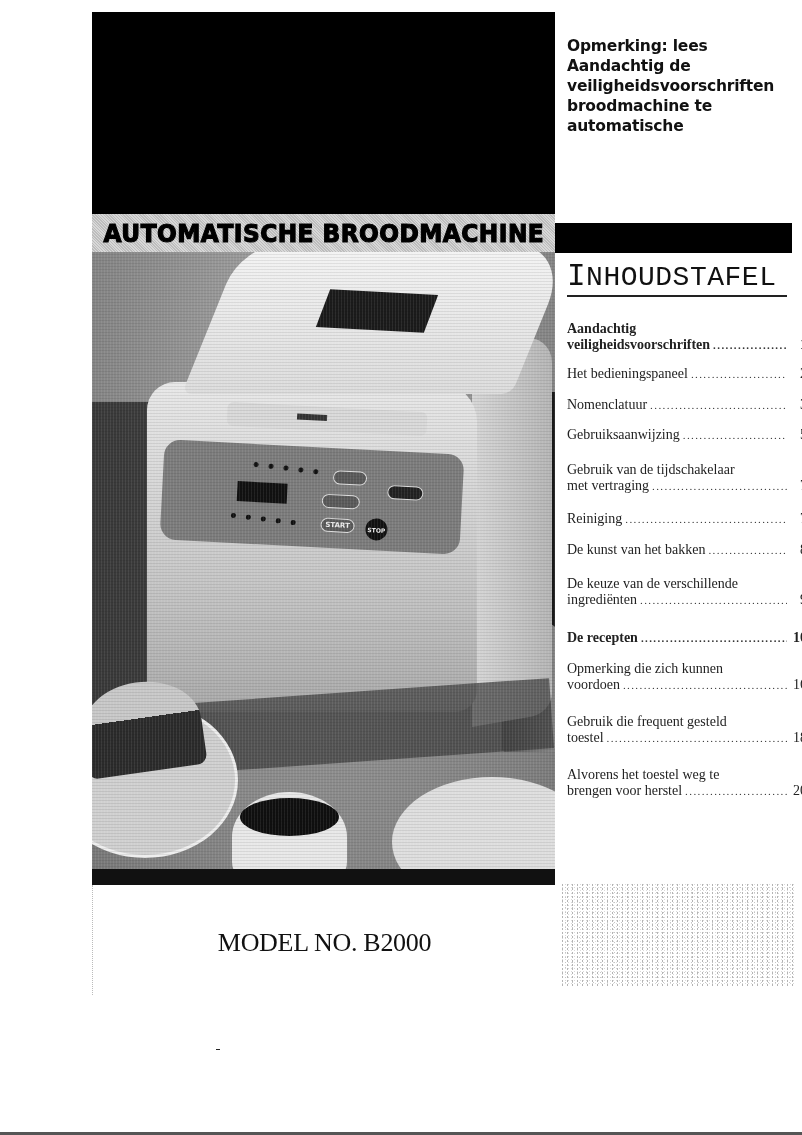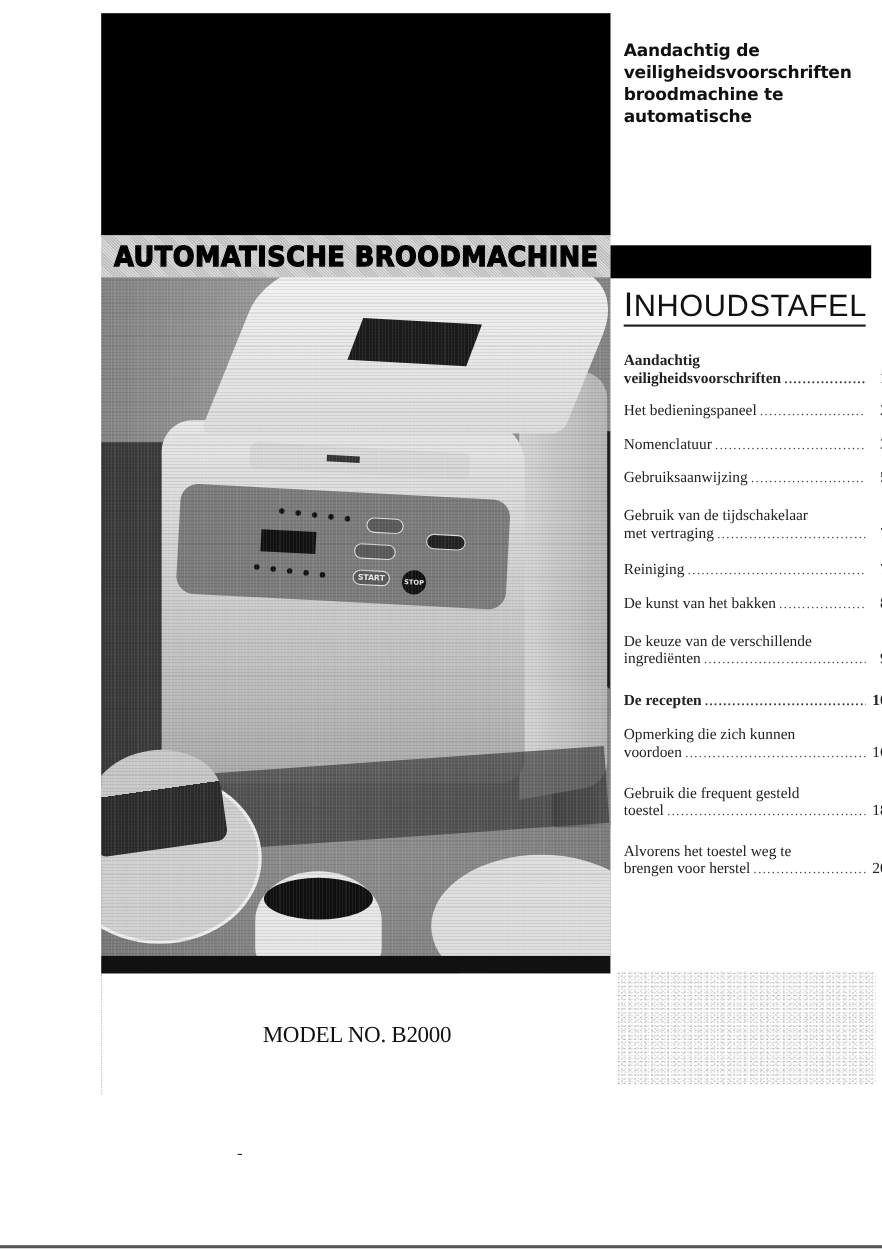--- a/index.html
+++ b/index.html
@@ -103,33 +103,33 @@
     background: #dedede;
   }
   .jar {
     position: absolute; left: 410px; top: 370px; width: 60px; height: 130px; border-radius: 20px 20px 4px 4px;
     background: linear-gradient(90deg, #555, #888);
   }
   .bottom-dark { position: absolute; left: 0; right: 0; bottom: 0; height: 16px; background: #111; }
   .model-area { position: absolute; left: 0; top: 873px; width: 463px; height: 110px; border-left: 1px dotted #bbb; }
   .model-no {
     position: absolute; left: 0; width: 463px; top: 43px; text-align: center;
-    font-family: "Liberation Serif", serif; font-size: 21px; color: #111; letter-spacing: -0.3px;
+    font-family: "Liberation Serif", serif; font-size: 26px; color: #111; letter-spacing: -0.3px;
   }
   
   .right-col { position: absolute; left: 555px; top: 12px; width: 247px; height: 1000px; }
   .notice {
     position: absolute; left: 12px; top: 24px; width: 235px;
     font-family: "DejaVu Sans", sans-serif; font-weight: bold; font-size: 15.5px; line-height: 20px;
     color: #111; letter-spacing: -0.2px;
   }
   .notice div { white-space: nowrap; }
   .right-black-bar { position: absolute; left: 0; top: 211px; width: 237px; height: 30px; background: #000; }
   .toc-title {
-    position: absolute; left: 12px; top: 247px; font-family: Liberation Sans, sans-serif;
+    position: absolute; left: 12px; top: 247px; font-family: Liberation Mono, monospace;
     font-size: 28px; letter-spacing: 0.5px; color: #111; font-variant: small-caps; white-space: nowrap;
   }
   .toc-title .cap { font-size: 31px; }
   .toc-rule { position: absolute; left: 12px; top: 283px; width: 220px; height: 1.5px; background: #222; }
   .toc { position: absolute; left: 12px; top: 309px; width: 240px; font-family: "Liberation Serif", serif; font-size: 14px; color: #222; }
   .toc-entry { position: absolute; left: 0; width: 240px; line-height: 16px; }
   .toc-entry .line { display: flex; white-space: nowrap; }
   .toc-entry .text { white-space: nowrap; }
   .toc-entry .dots { flex: 1; overflow: hidden; white-space: nowrap; letter-spacing: 1.4px; padding-left: 3px; color: #333; font-size: 11px; line-height: 16px; }
   .toc-entry .page { padding-left: 6px; text-align: right; min-width: 14px; }
@@ -193,20 +193,21 @@
     <div class="bottom-dark"></div>
   </div>
 
   <div class="model-area">
     <div class="model-no">MODEL NO. B2000</div>
   </div>
 </div>
 
 <div class="right-col">
   <div class="notice">
+    <div>Opmerking: lees</div>
     <div>Aandachtig de</div>
     <div>veiligheidsvoorschriften</div>
     <div>broodmachine te</div>
     <div>automatische</div>
   </div>
 
   <div class="right-black-bar"></div>
 
   <div class="toc-title"><span class="cap">I</span><span>NHOUDSTAFEL</span></div>
   <div class="toc-rule"></div>

